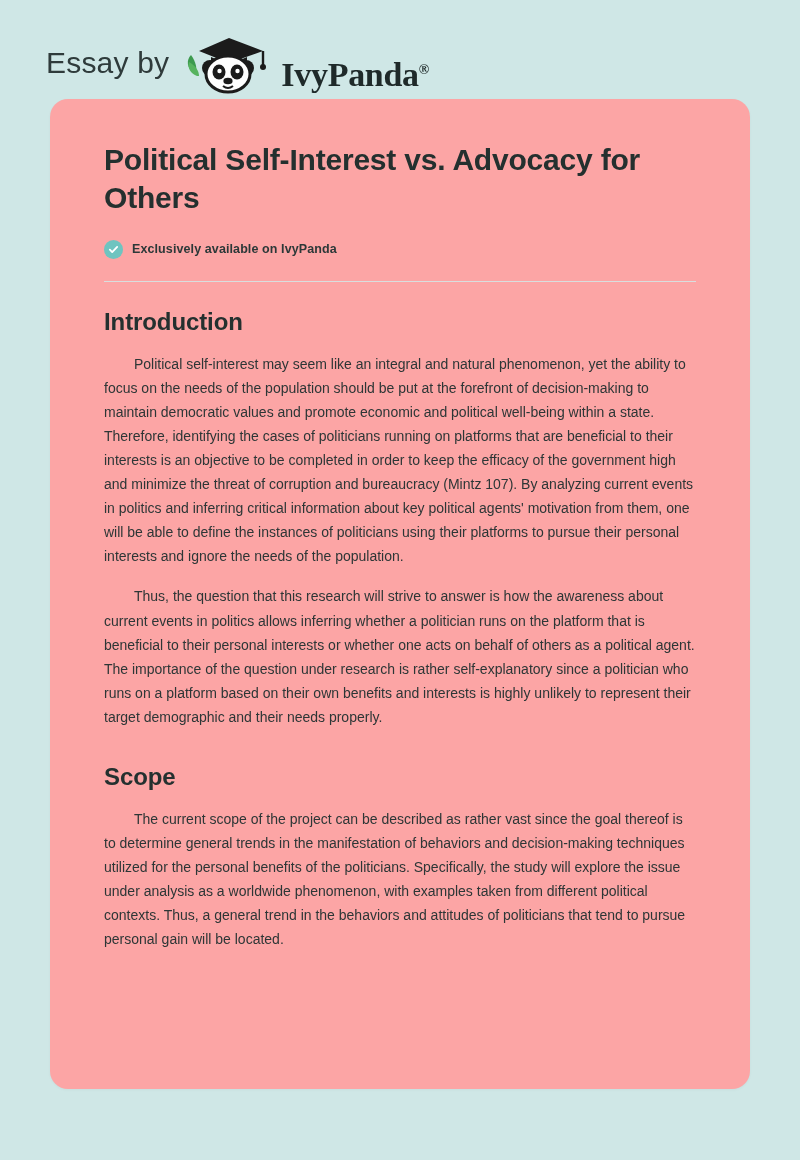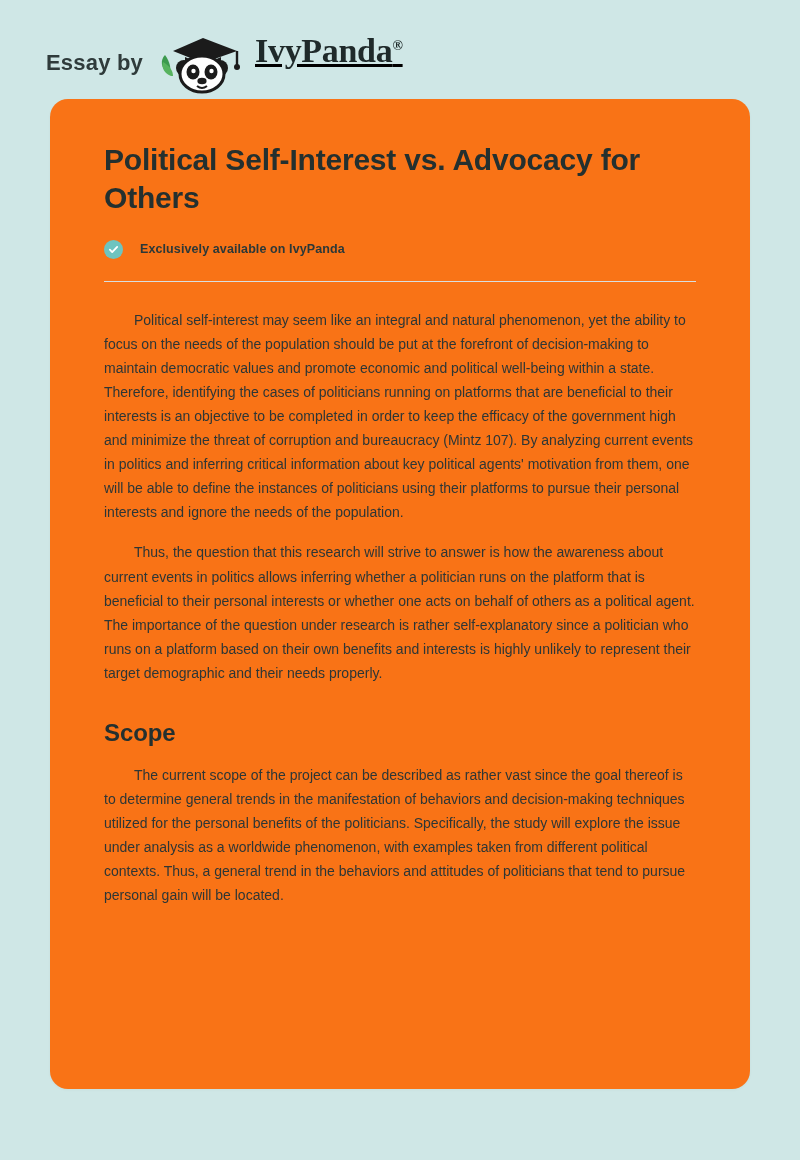--- a/index.html
+++ b/index.html
@@ -21,31 +21,30 @@
   }
   
   .brand-header {
     display: flex;
     align-items: center;
     padding: 34px 0 0 46px;
     height: 92px;
     box-sizing: border-box;
   }
   .brand-essay-by {
-    font-size: 22px;
+    font-size: 30px;
     color: #2f3b3b;
     letter-spacing: 0.2px;
     margin-right: 14px;
-    font-weight: 700;
+    font-weight: 400;
   }
   .brand-logo-wrap {
     display: flex;
-    align-items: flex-start;
+    align-items: flex-end;
     gap: 6px;
-    text-decoration: underline;
   }
   .panda-logo {
     width: 92px;
     height: 62px;
     display: block;
   }
   .brand-name {
     font-family: "Liberation Serif", serif;
     font-size: 34px;
     font-weight: bold;
@@ -55,39 +54,39 @@
   }
   .brand-reg {
     font-size: 14px;
     vertical-align: super;
     font-weight: bold;
   }
   
   .doc-card {
     position: relative;
     margin: 7px 50px 0 50px;
-    background: #f97316;
+    background: #fca5a5;
     border-radius: 18px;
     padding: 42px 54px 60px 54px;
     box-sizing: border-box;
     min-height: 990px;
     box-shadow: 0 1px 3px rgba(0,0,0,0.04);
   }
   .doc-title {
     font-size: 30px;
     line-height: 1.28;
     font-weight: bold;
     color: #24302f;
     margin: 0 0 22px 0;
     letter-spacing: -0.2px;
   }
   .exclusive-row {
     display: flex;
     align-items: center;
-    gap: 17px;
+    gap: 9px;
     margin-bottom: 22px;
   }
   .check-badge {
     width: 19px;
     height: 19px;
     border-radius: 50%;
     background: #6ec4c0;
     display: inline-flex;
     align-items: center;
     justify-content: center;
@@ -167,20 +166,21 @@
       <span class="check-badge">
         <svg width="11" height="11" viewBox="0 0 12 12" xmlns="http://www.w3.org/2000/svg">
           <path d="M2 6.2 L4.6 8.8 L10 3.2" stroke="#ffffff" stroke-width="2" fill="none" stroke-linecap="round" stroke-linejoin="round"></path>
         </svg>
       </span>
       <span class="exclusive-text">Exclusively available on IvyPanda</span>
     </div>
 
     <hr class="divider">
 
+    <h2 class="section-heading">Introduction</h2>
     <p class="para">Political self-interest may seem like an integral and natural phenomenon, yet the ability to focus on the needs of the population should be put at the forefront of decision-making to maintain democratic values and promote economic and political well-being within a state. Therefore, identifying the cases of politicians running on platforms that are beneficial to their interests is an objective to be completed in order to keep the efficacy of the government high and minimize the threat of corruption and bureaucracy (Mintz 107). By analyzing current events in politics and inferring critical information about key political agents' motivation from them, one will be able to define the instances of politicians using their platforms to pursue their personal interests and ignore the needs of the population.</p>
     <p class="para">Thus, the question that this research will strive to answer is how the awareness about current events in politics allows inferring whether a politician runs on the platform that is beneficial to their personal interests or whether one acts on behalf of others as a political agent. The importance of the question under research is rather self-explanatory since a politician who runs on a platform based on their own benefits and interests is highly unlikely to represent their target demographic and their needs properly.</p>
 
     <h2 class="section-heading secondary">Scope</h2>
     <p class="para">The current scope of the project can be described as rather vast since the goal thereof is to determine general trends in the manifestation of behaviors and decision-making techniques utilized for the personal benefits of the politicians. Specifically, the study will explore the issue under analysis as a worldwide phenomenon, with examples taken from different political contexts. Thus, a general trend in the behaviors and attitudes of politicians that tend to pursue personal gain will be located.</p>
 
   </div>
 </div>
 
 </body></html>

